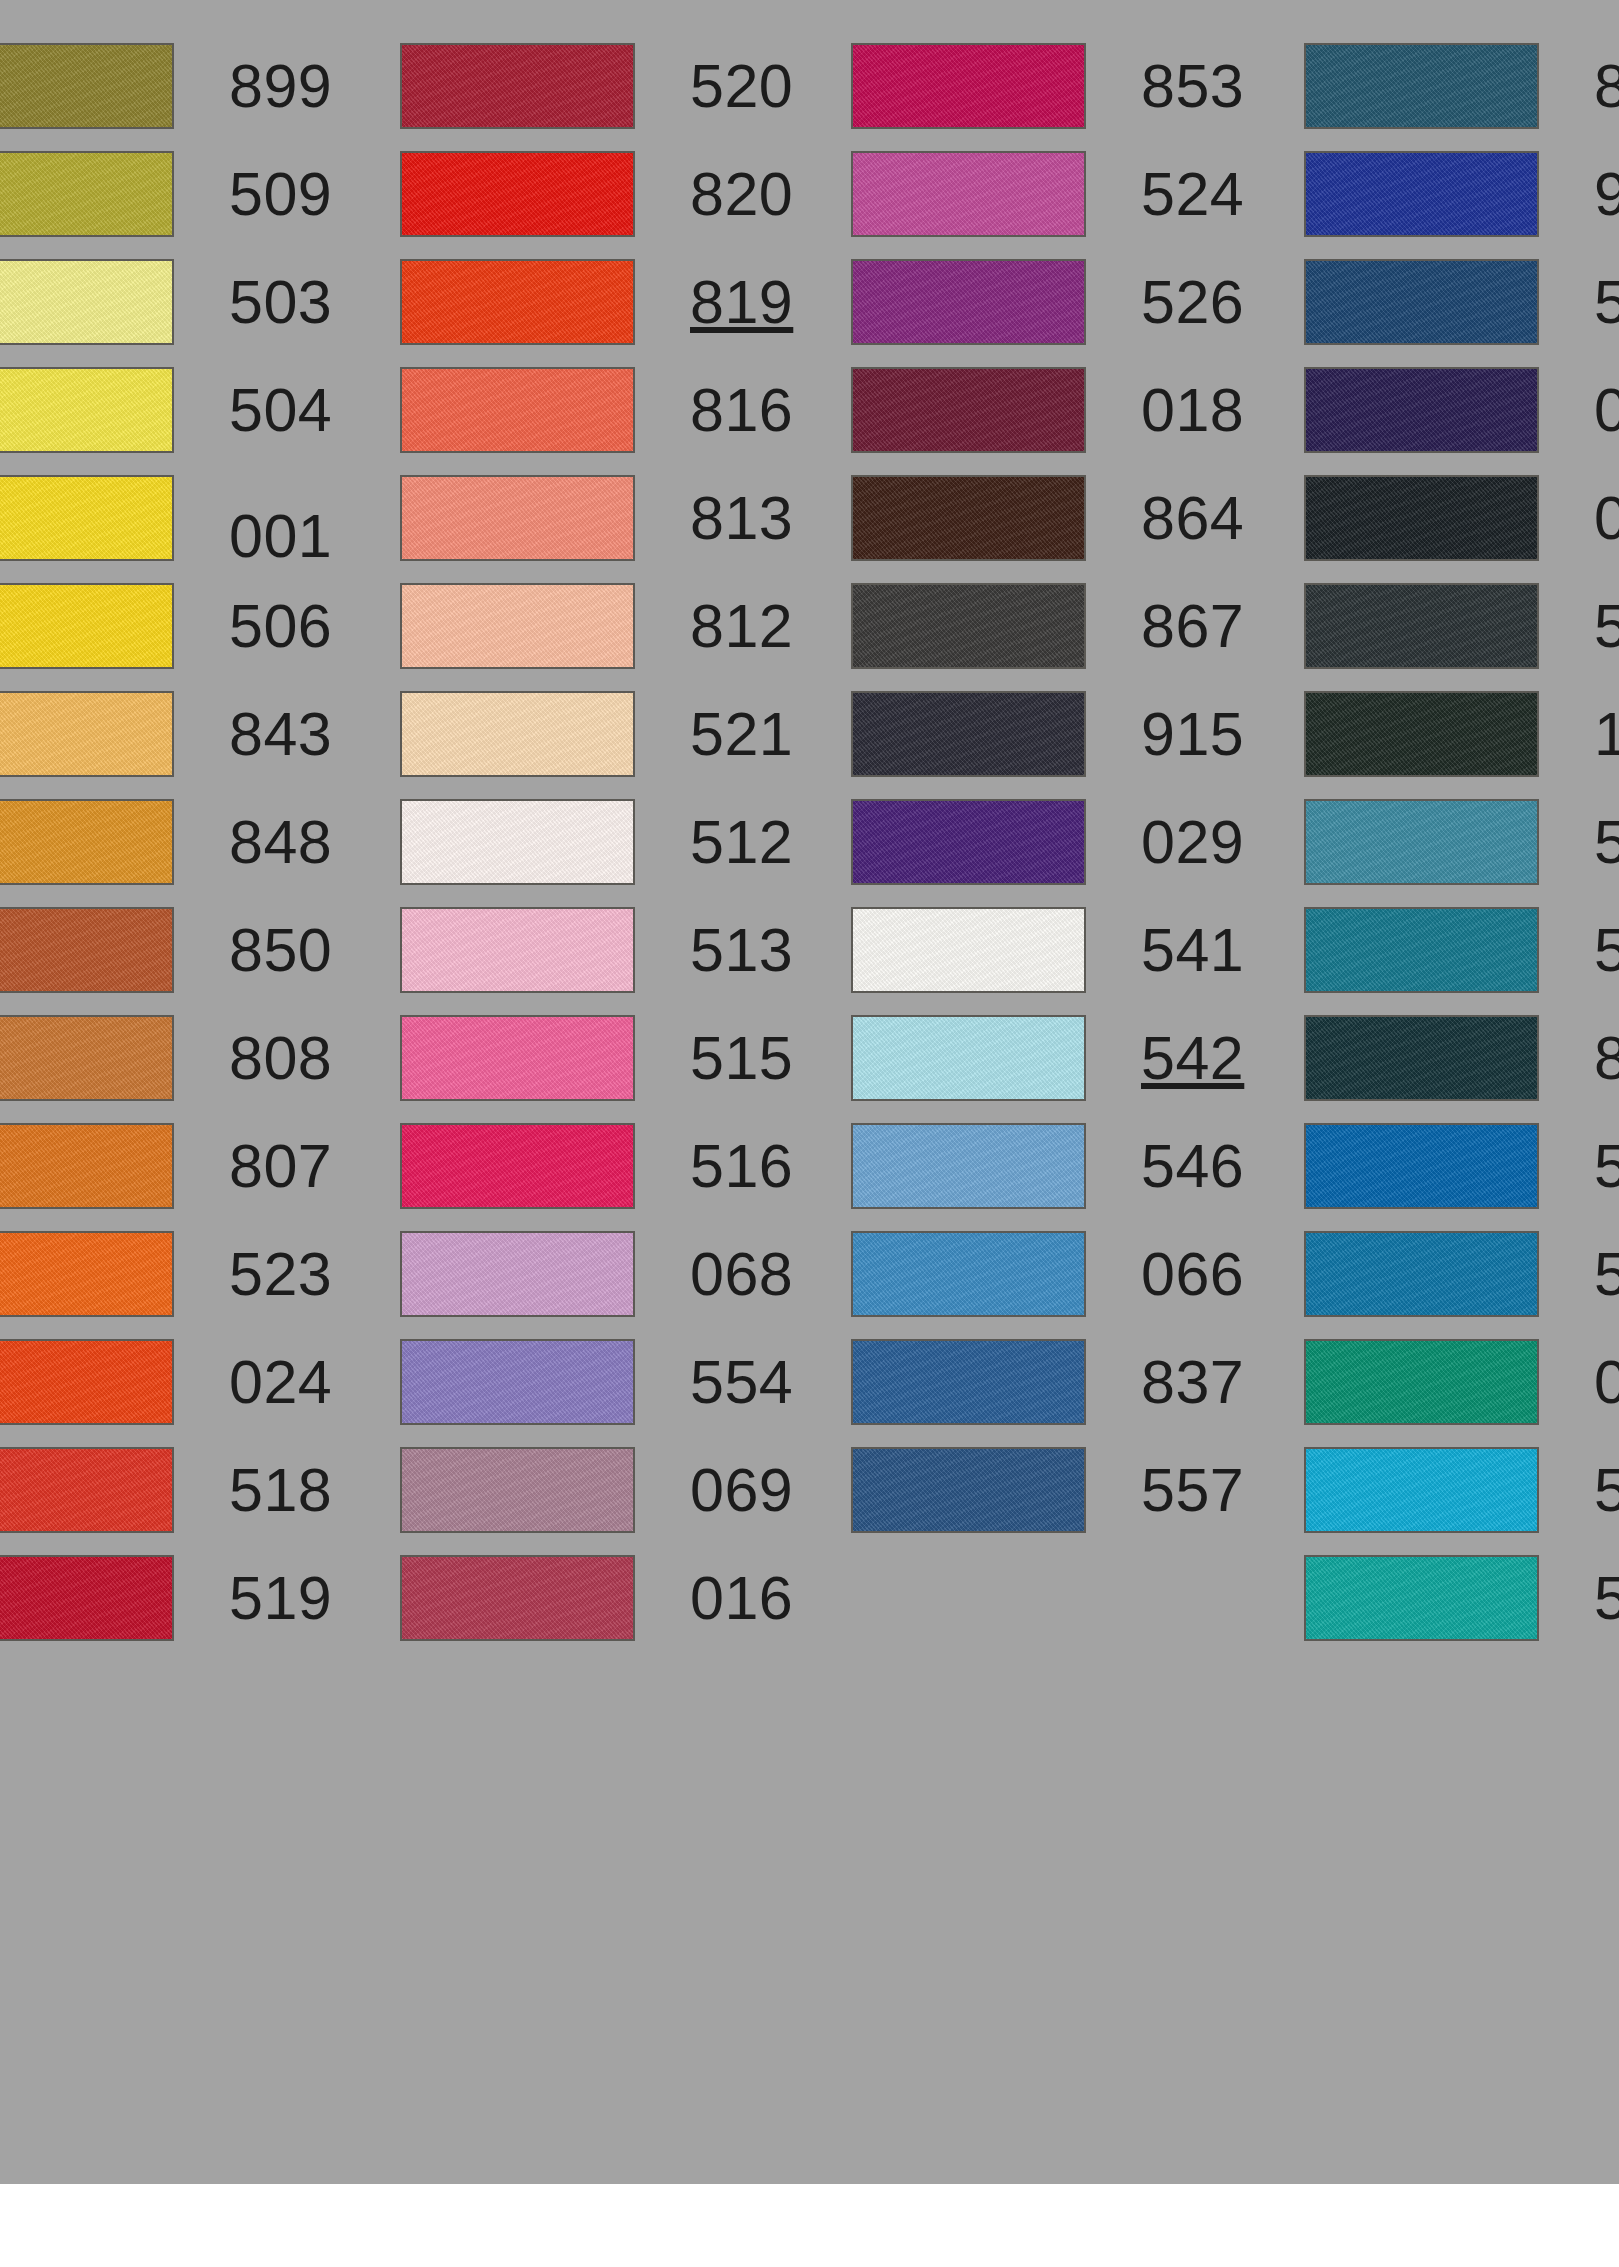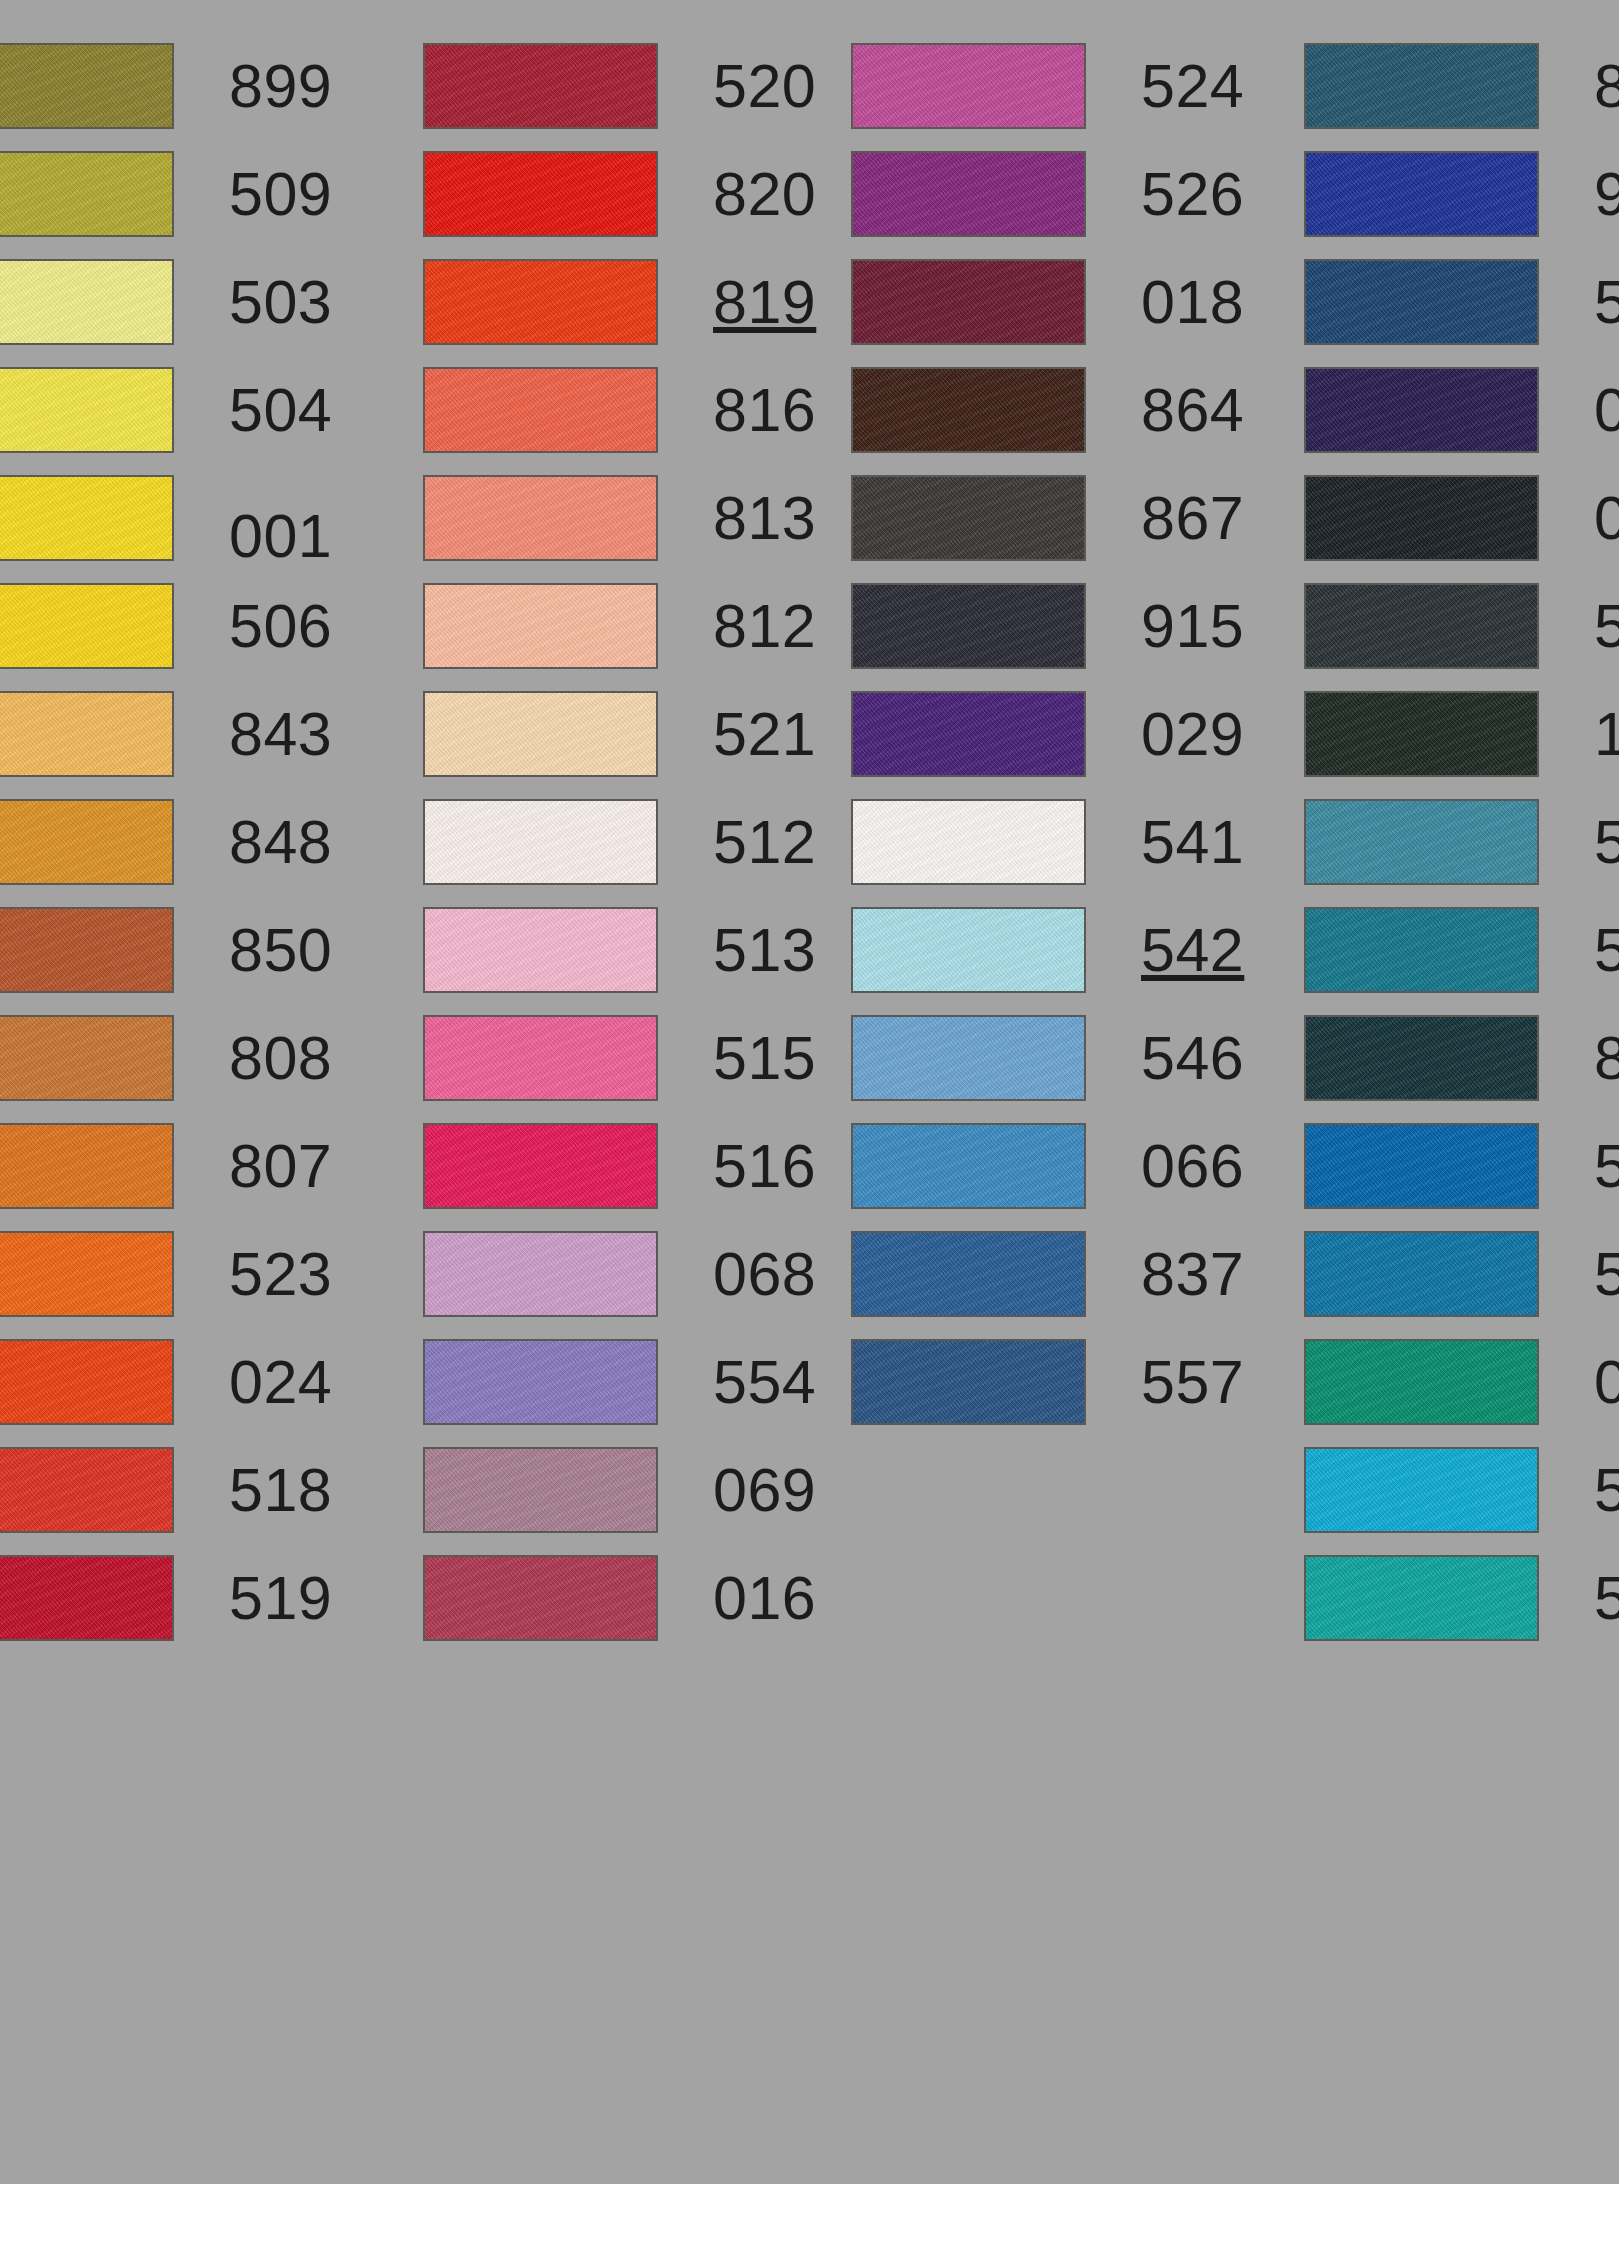--- a/index.html
+++ b/index.html
@@ -25,21 +25,21 @@
   }
 
   
   .column {
     position: absolute;
     top: 0;
     height: 2267px;
   }
 
   .col-1 { left: -61px;  width: 404px; }
-  .col-2 { left: 423px;  width: 404px; }
+  .col-2 { left: 400px;  width: 404px; }
   .col-3 { left: 851px;  width: 404px; }
   .col-4 { left: 1304px; width: 404px; }
 
   .row {
     position: relative;
     height: 108px;
     display: flex;
     align-items: center;
   }
   .row:first-child { margin-top: 32px; }
@@ -210,20 +210,24 @@
         <div class="swatch" style="background-color: rgb(171, 130, 149); border-color: rgb(91, 89, 84);"></div>
         <div class="label" style="color: rgb(28, 28, 28);">069</div>
       </div>
       <div class="row">
         <div class="swatch" style="background-color: rgb(176, 58, 82); border-color: rgb(91, 89, 84);"></div>
         <div class="label" style="color: rgb(28, 28, 28);">016</div>
       </div>
     </div>
   <div class="column col-3">
       <div class="row">
+        <div class="swatch" style="background-color: rgb(194, 11, 83); border-color: rgb(91, 89, 84);"></div>
+        <div class="label" style="color: rgb(28, 28, 28);">853</div>
+      </div>
+      <div class="row">
         <div class="swatch" style="background-color: rgb(194, 77, 154); border-color: rgb(91, 89, 84);"></div>
         <div class="label" style="color: rgb(28, 28, 28);">524</div>
       </div>
       <div class="row">
         <div class="swatch" style="background-color: rgb(134, 40, 127); border-color: rgb(91, 89, 84);"></div>
         <div class="label" style="color: rgb(28, 28, 28);">526</div>
       </div>
       <div class="row">
         <div class="swatch" style="background-color: rgb(110, 28, 53); border-color: rgb(91, 89, 84);"></div>
         <div class="label" style="color: rgb(28, 28, 28);">018</div>

